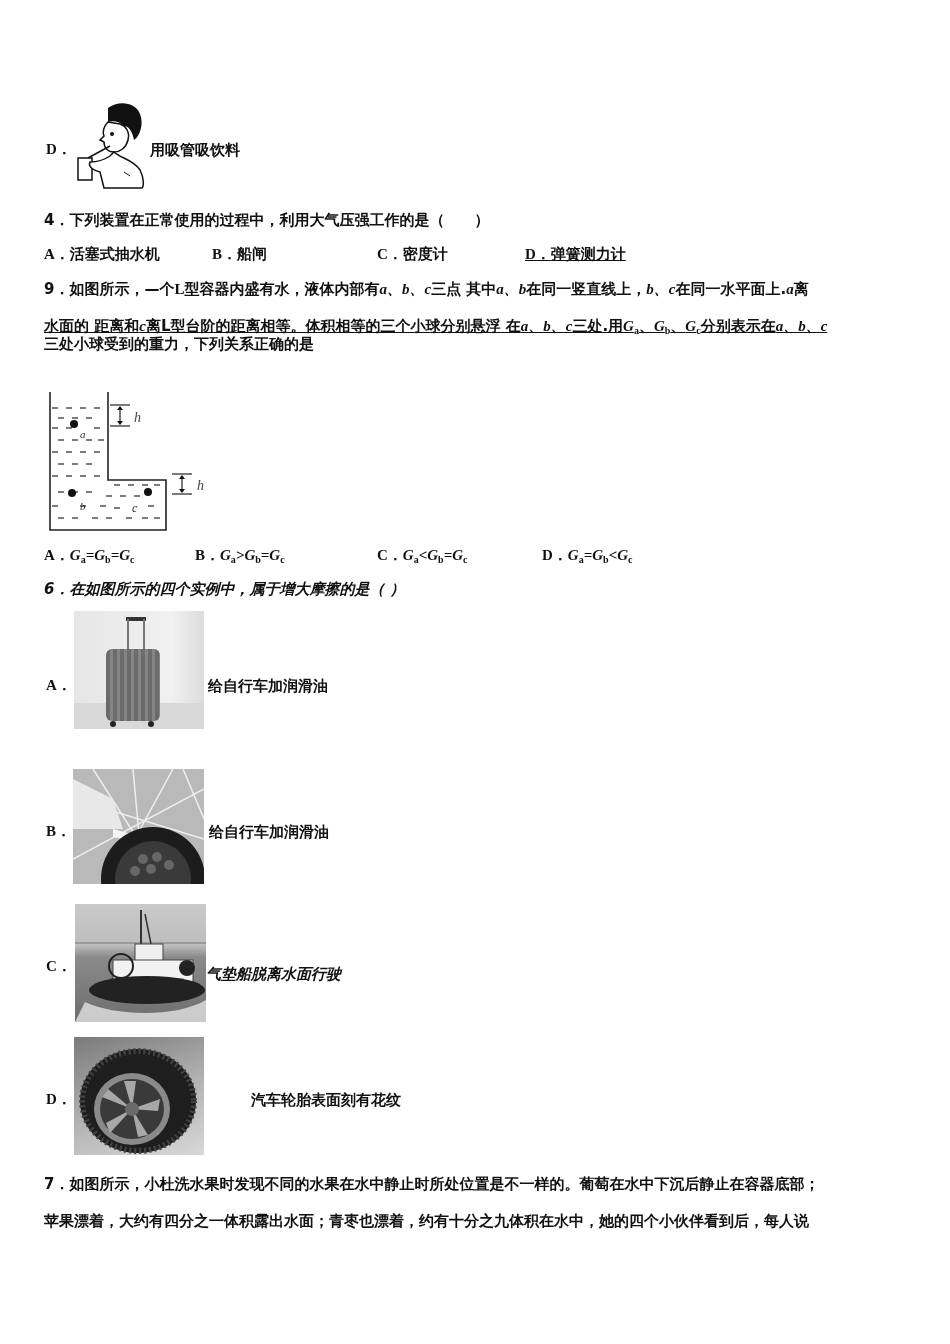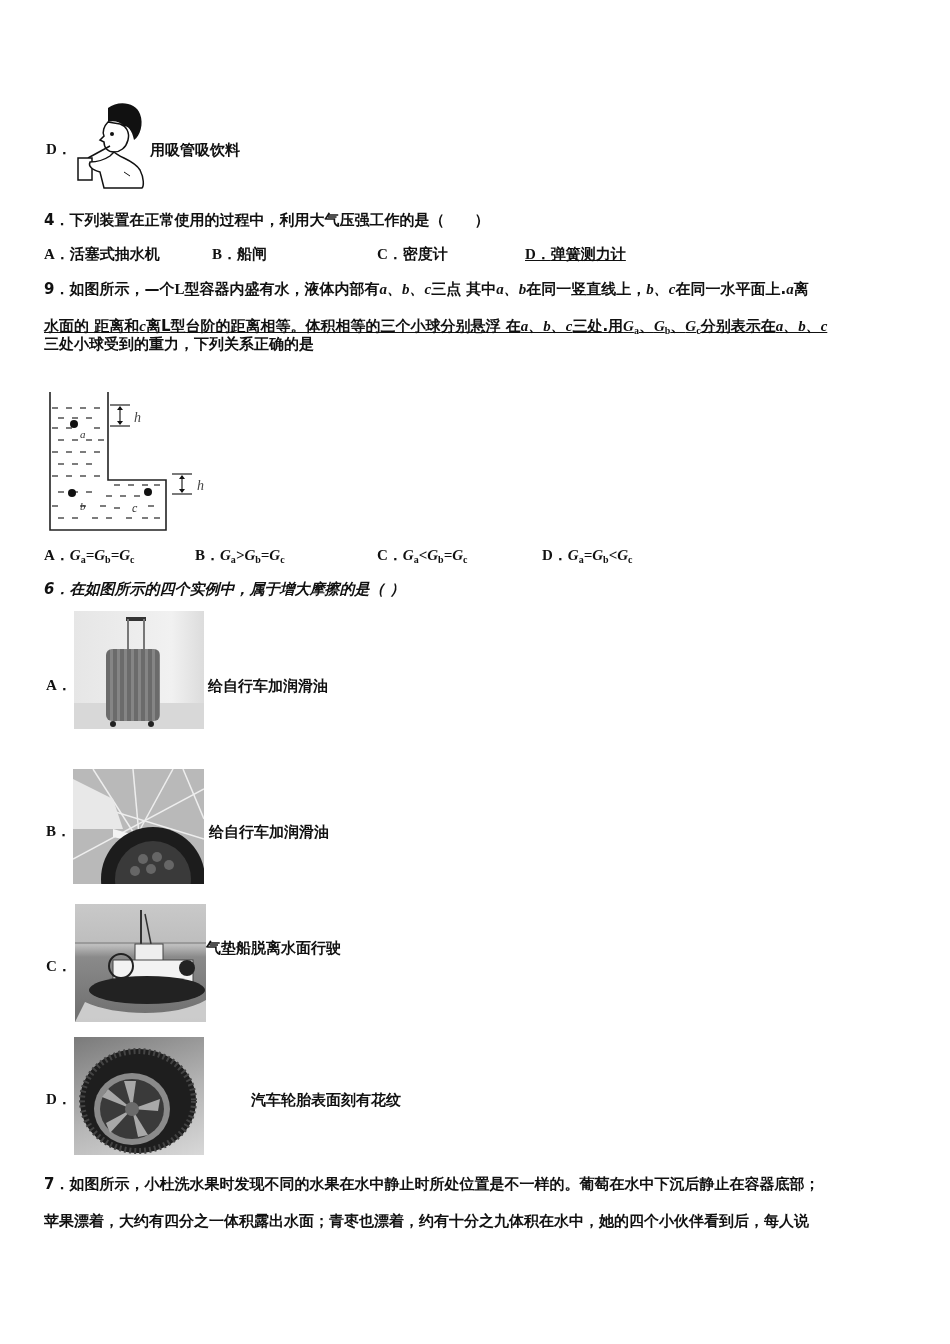--- a/index.html
+++ b/index.html
@@ -193,21 +193,21 @@
     <line x1="66" y1="6" x2="66" y2="40" stroke="#333" stroke-width="2"></line>
     <line x1="70" y1="10" x2="76" y2="40" stroke="#333" stroke-width="1.5"></line>
     <rect x="60" y="40" width="28" height="18" fill="#eee" stroke="#444"></rect>
     <rect x="38" y="56" width="80" height="22" fill="#f2f2f2" stroke="#444"></rect>
     <circle cx="46" cy="62" r="12" fill="none" stroke="#222" stroke-width="2"></circle>
     <circle cx="112" cy="64" r="8" fill="#222"></circle>
     <ellipse cx="72" cy="86" rx="58" ry="14" fill="#222"></ellipse>
     <path d="M10 98 C40 112 100 114 131 96 L131 118 L0 118 Z" fill="#dcdcdc" opacity="0.85"></path>
   </svg>
 </div>
-<span class="abs txt" style="left:206px; top:938px;">气垫船脱离水面行驶</span>
+<span class="abs txt" style="left:206px; top:964px;font-style:italic;">气垫船脱离水面行驶</span>
 
 <span class="abs lbl" style="left:46px; top:1090px;">D．</span>
 <div class="photo" style="left:74px; top:1037px; width:130px; height:118px; background:linear-gradient(160deg,#7a7a7a 0%,#b4b4b4 55%,#d8d8d8 100%);">
   <svg width="130" height="118" viewBox="0 0 130 118">
     <ellipse cx="64" cy="64" rx="58" ry="52" fill="#1e1e1e"></ellipse>
     <ellipse cx="64" cy="64" rx="56" ry="50" fill="none" stroke="#444" stroke-width="6" stroke-dasharray="2 3"></ellipse>
     <ellipse cx="58" cy="72" rx="38" ry="36" fill="#8a8a8a"></ellipse>
     <ellipse cx="58" cy="72" rx="32" ry="30" fill="#3a3a3a"></ellipse>
     <g fill="#a8a8a8">
       <path d="M58 72 L50 44 L62 44 Z"></path>

